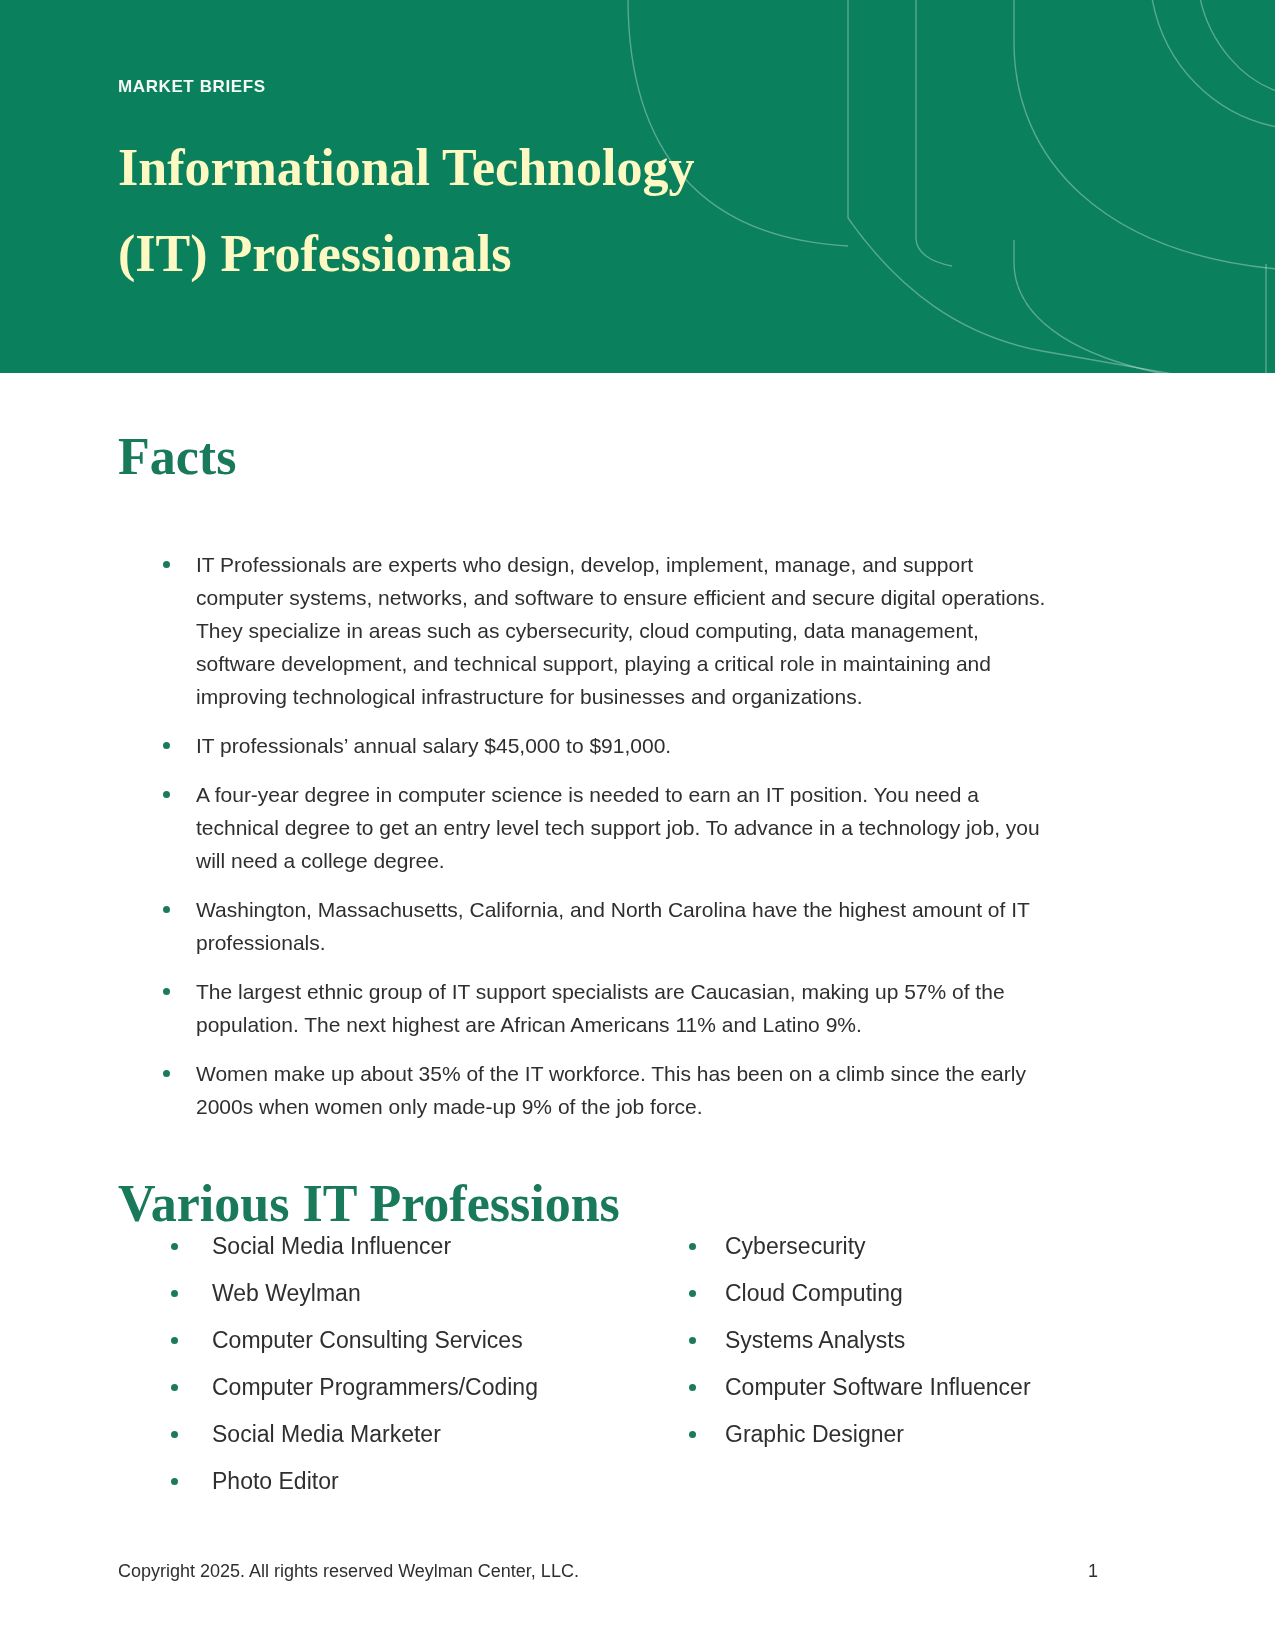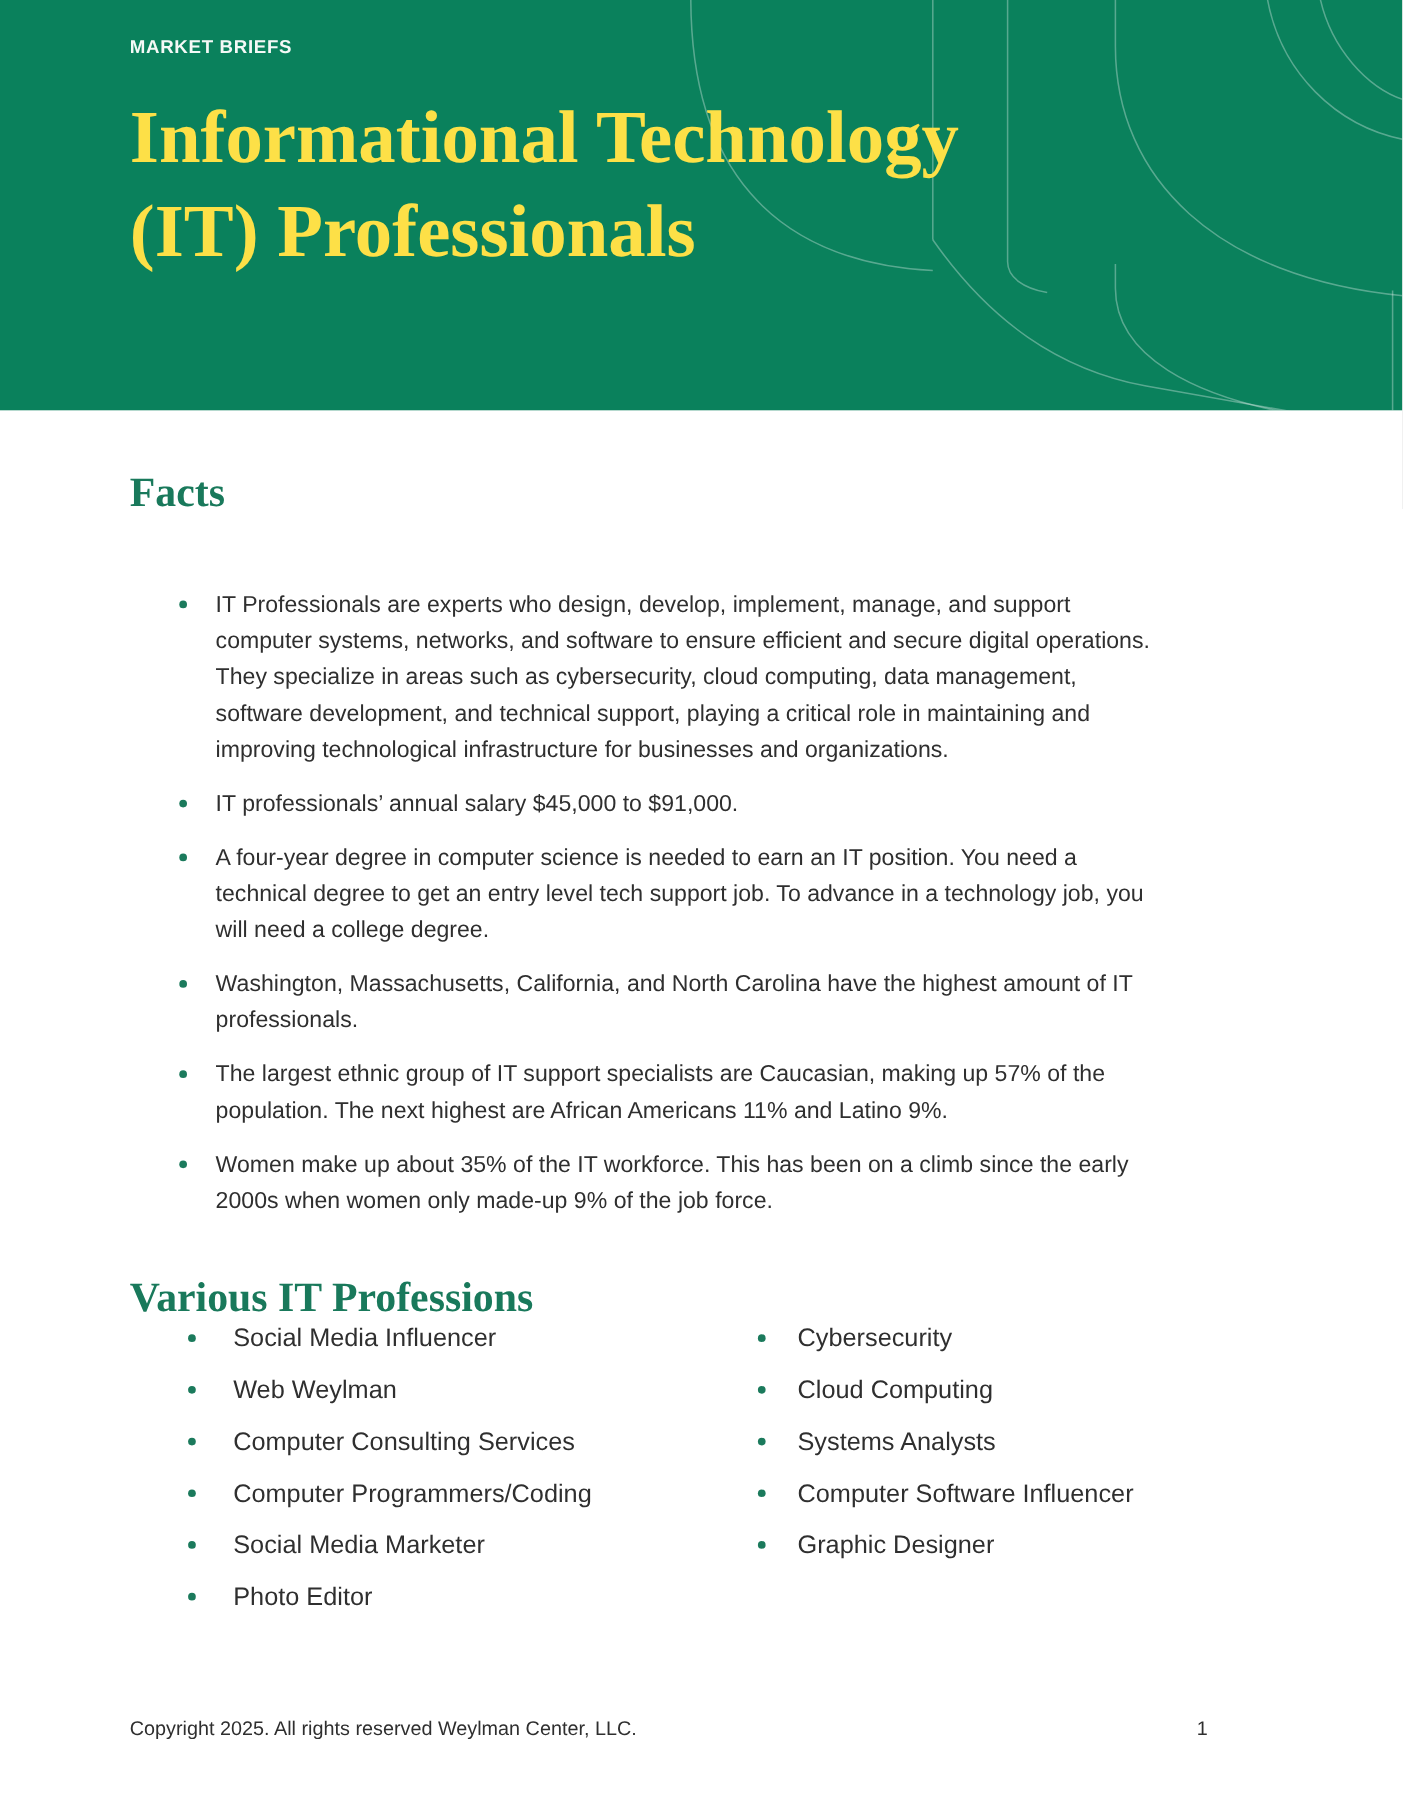--- a/index.html
+++ b/index.html
@@ -20,45 +20,45 @@
     background:var(--banner-green, #0a815c);
     overflow:hidden;
   }
   .banner-arcs {
     position:absolute; inset:0;
     width:100%; height:100%;
     pointer-events:none;
   }
   .banner-inner {
     position:relative;
-    padding:33px 118px 0 118px;
+    padding:77px 118px 0 118px;
     z-index:2;
   }
   .eyebrow {
     font-size:17px;
     font-weight:bold;
     letter-spacing:0.6px;
     color:#f4f9f6;
   }
   .doc-title {
     margin-top:28px;
     font-family:"Liberation Serif", serif;
     font-weight:bold;
-    font-size:68px;
+    font-size:52px;
     line-height:86px;
-    color:#fde047;
+    color:#fef9c3;
   }
 
   
   .content { padding:0 118px; }
 
   .section-heading {
     font-family:"Liberation Serif", serif;
     font-weight:bold;
-    font-size:38px;
+    font-size:52px;
     line-height:1.1;
     color:var(--heading-green, #19795b);
     margin:0;
   }
   .facts-heading { padding-top:55px; }
   .professions-heading { margin-top:52px; }
 
   ul.bullet-list {
     list-style:none;
     margin:0; padding:0;

